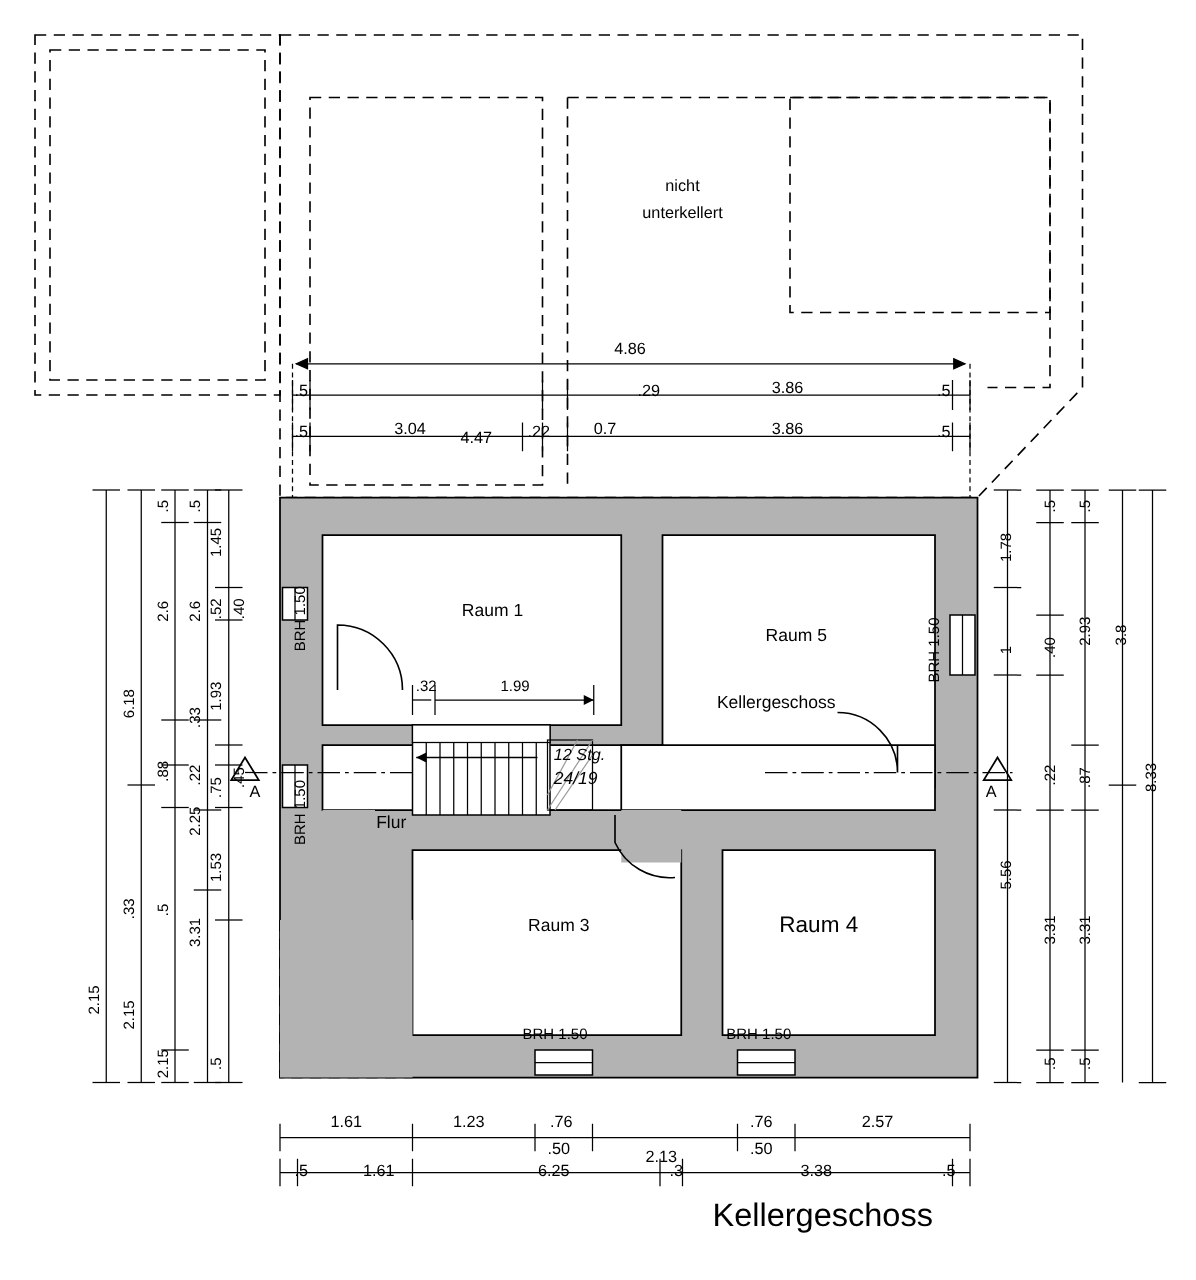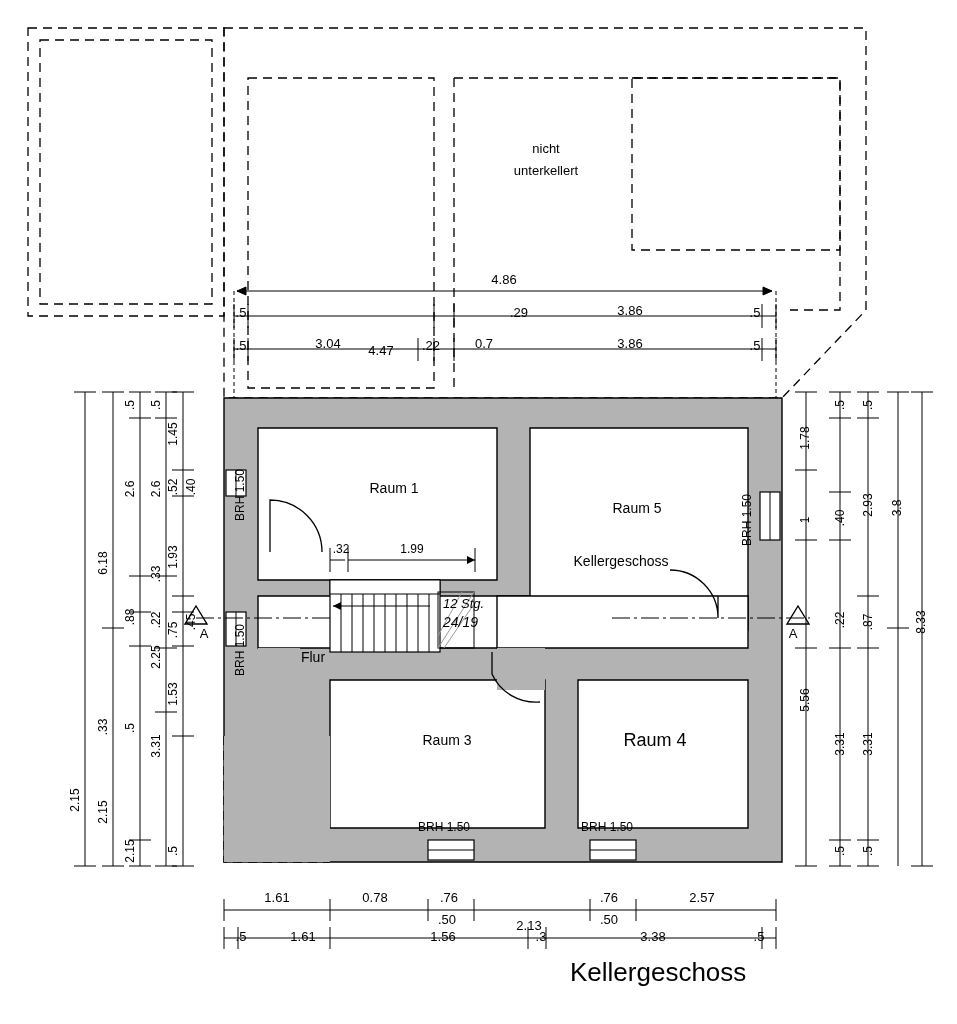--- a/index.html
+++ b/index.html
@@ -265,32 +265,32 @@
   <div class="txt c" style="left:204px;top:633px;font-size:13px;">A</div>
   <div class="txt c" style="left:793px;top:633px;font-size:13px;">A</div>
 
   <div class="vtxt" style="left:240px;top:495px;transform:translate(-50%,-50%) rotate(-90deg);font-size:12px;">BRH 1.50</div>
   <div class="vtxt" style="left:240px;top:650px;transform:translate(-50%,-50%) rotate(-90deg);font-size:12px;">BRH 1.50</div>
   <div class="vtxt" style="left:747px;top:520px;transform:translate(-50%,-50%) rotate(-90deg);font-size:12px;">BRH 1.50</div>
   <div class="txt c" style="left:444px;top:827px;font-size:12px;">BRH 1.50</div>
   <div class="txt c" style="left:607px;top:827px;font-size:12px;">BRH 1.50</div>
 
   <div class="txt c" style="left:277px;top:897px;">1.61</div>
-  <div class="txt c" style="left:375px;top:897px;">0.78</div>
+  <div class="txt c" style="left:375px;top:897px;">1.23</div>
   <div class="txt c" style="left:449px;top:897px;">.76</div>
   <div class="txt c" style="left:529px;top:925px;">2.13</div>
   <div class="txt c" style="left:609px;top:897px;">.76</div>
   <div class="txt c" style="left:702px;top:897px;">2.57</div>
 
   <div class="txt c" style="left:447px;top:919px;">.50</div>
   <div class="txt c" style="left:609px;top:919px;">.50</div>
 
   <div class="txt c" style="left:241px;top:936px;">.5</div>
   <div class="txt c" style="left:303px;top:936px;">1.61</div>
-  <div class="txt c" style="left:443px;top:936px;">1.56</div>
+  <div class="txt c" style="left:443px;top:936px;">6.25</div>
   <div class="txt c" style="left:541px;top:936px;">.3</div>
   <div class="txt c" style="left:653px;top:936px;">3.38</div>
   <div class="txt c" style="left:759px;top:936px;">.5</div>
 
   <div class="vtxt" style="left:75px;top:800px;transform:translate(-50%,-50%) rotate(-90deg);">2.15</div>
 
   <div class="vtxt" style="left:103px;top:563px;transform:translate(-50%,-50%) rotate(-90deg);">6.18</div>
   <div class="vtxt" style="left:103px;top:727px;transform:translate(-50%,-50%) rotate(-90deg);">.33</div>
   <div class="vtxt" style="left:103px;top:812px;transform:translate(-50%,-50%) rotate(-90deg);">2.15</div>
 

